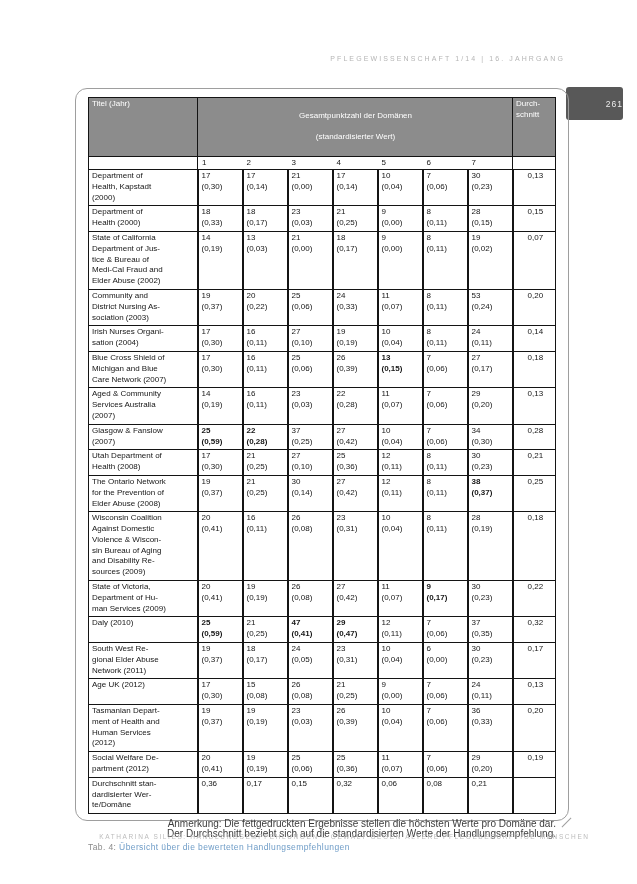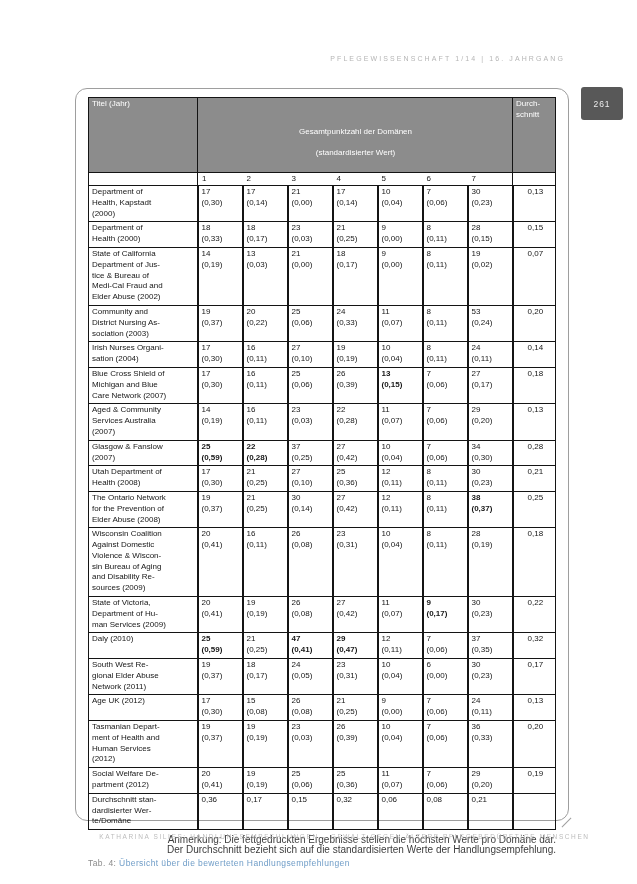--- a/index.html
+++ b/index.html
@@ -2,37 +2,37 @@
 <html><head>
 <meta charset="utf-8">
 <style>
   html,body{margin:0;padding:0;}
   #screen{position:relative;width:637px;height:884px;background:#ffffff;
           font-family:"Liberation Sans",sans-serif;overflow:hidden;color:#161616;}
 
   .journal-header{position:absolute;top:55px;right:72px;font-size:7px;
     letter-spacing:2.1px;color:#b5b5b5;white-space:nowrap;}
 
-  .page-badge{position:absolute;top:87px;right:14px;width:42px;height:33px;
+  .page-badge{position:absolute;top:87px;right:14px;width:57px;height:33px;
     background:#585858;border-radius:3px;color:#ececec;font-size:8.5px;
-    letter-spacing:1px;display:flex;align-items:center;justify-content:center;}
+    letter-spacing:1px;display:flex;align-items:center;justify-content:flex-end;}
 
   .frame{position:absolute;left:75px;top:88px;width:494px;height:733px;
     border:1px solid #9e9e9e;border-radius:12px;box-sizing:border-box;
     padding:8px 12px 0 12px;}
   .frame-handle{position:absolute;bottom:-3px;right:-5px;width:13px;height:1px;
     background:#9e9e9e;transform:rotate(-45deg);}
 
   table{border-collapse:collapse;table-layout:fixed;width:467px;
     font-size:8px;line-height:10.8px;}
   th,td{border:1.5px solid #141414;vertical-align:top;text-align:left;
     padding:1px 2px 2px 3px;font-weight:normal;white-space:pre-line;
     overflow:hidden;}
   th.gray{background:#8c8c8c;color:#ffffff;}
-  th.domains{text-align:center;padding-top:18px;}
+  th.domains{text-align:center;padding-top:2px;}
   th.domains .blk{display:block;}
   .num-row td{border-left:none;border-right:none;padding:1px 2px 1px 4px;
     line-height:10px;}
   .num-row td.edge{border:1.5px solid #141414;}
   td.val{border-left-width:2px;border-right-width:2px;}
   td.val.bold{font-weight:bold;}
   td.avg-cell{padding-left:14px;}
 
   .note{margin-top:5px;font-size:10px;line-height:10px;color:#3c3c3c;text-align:right;}
   .caption{margin-top:3px;font-size:8.5px;letter-spacing:.4px;}

